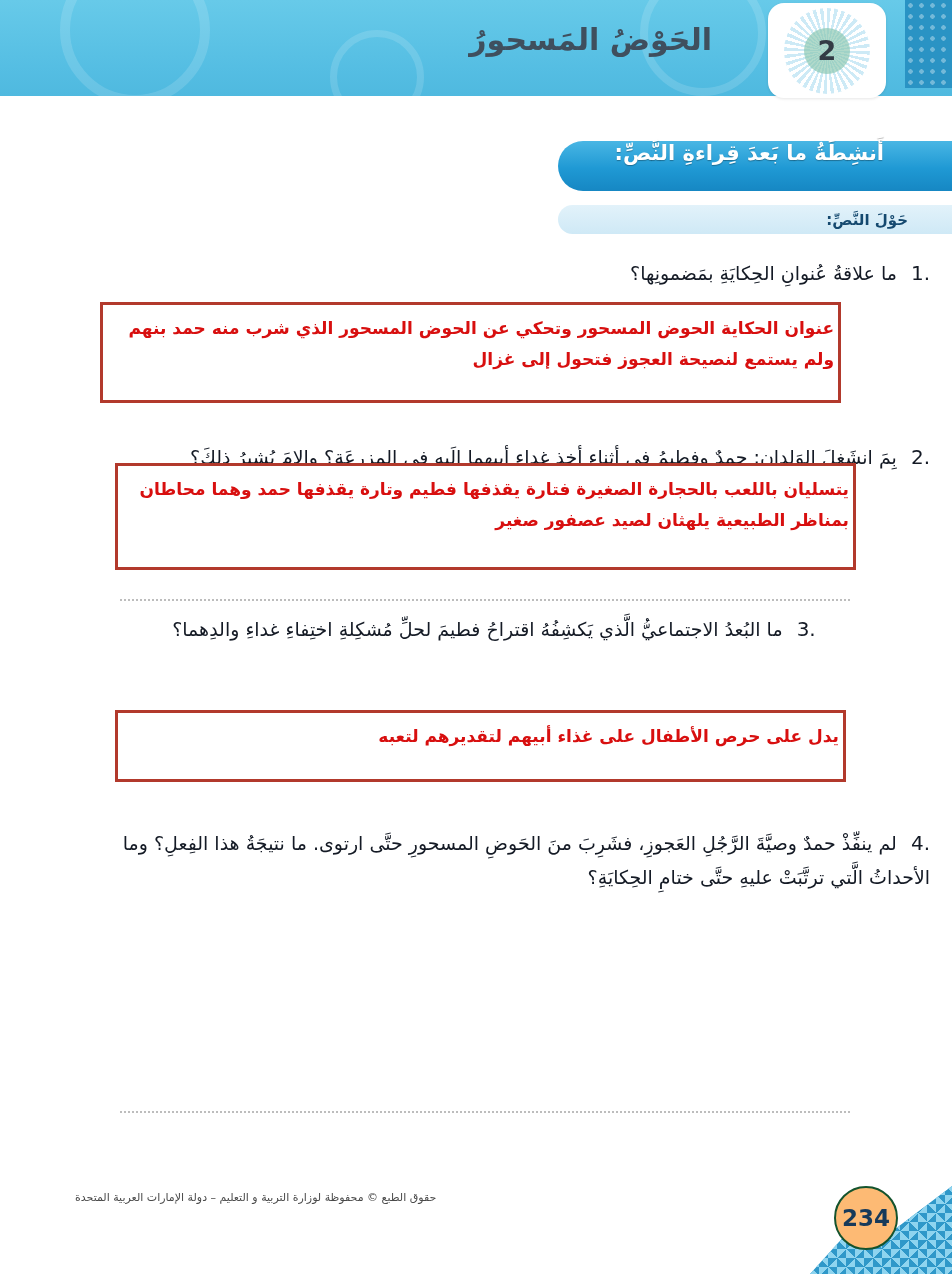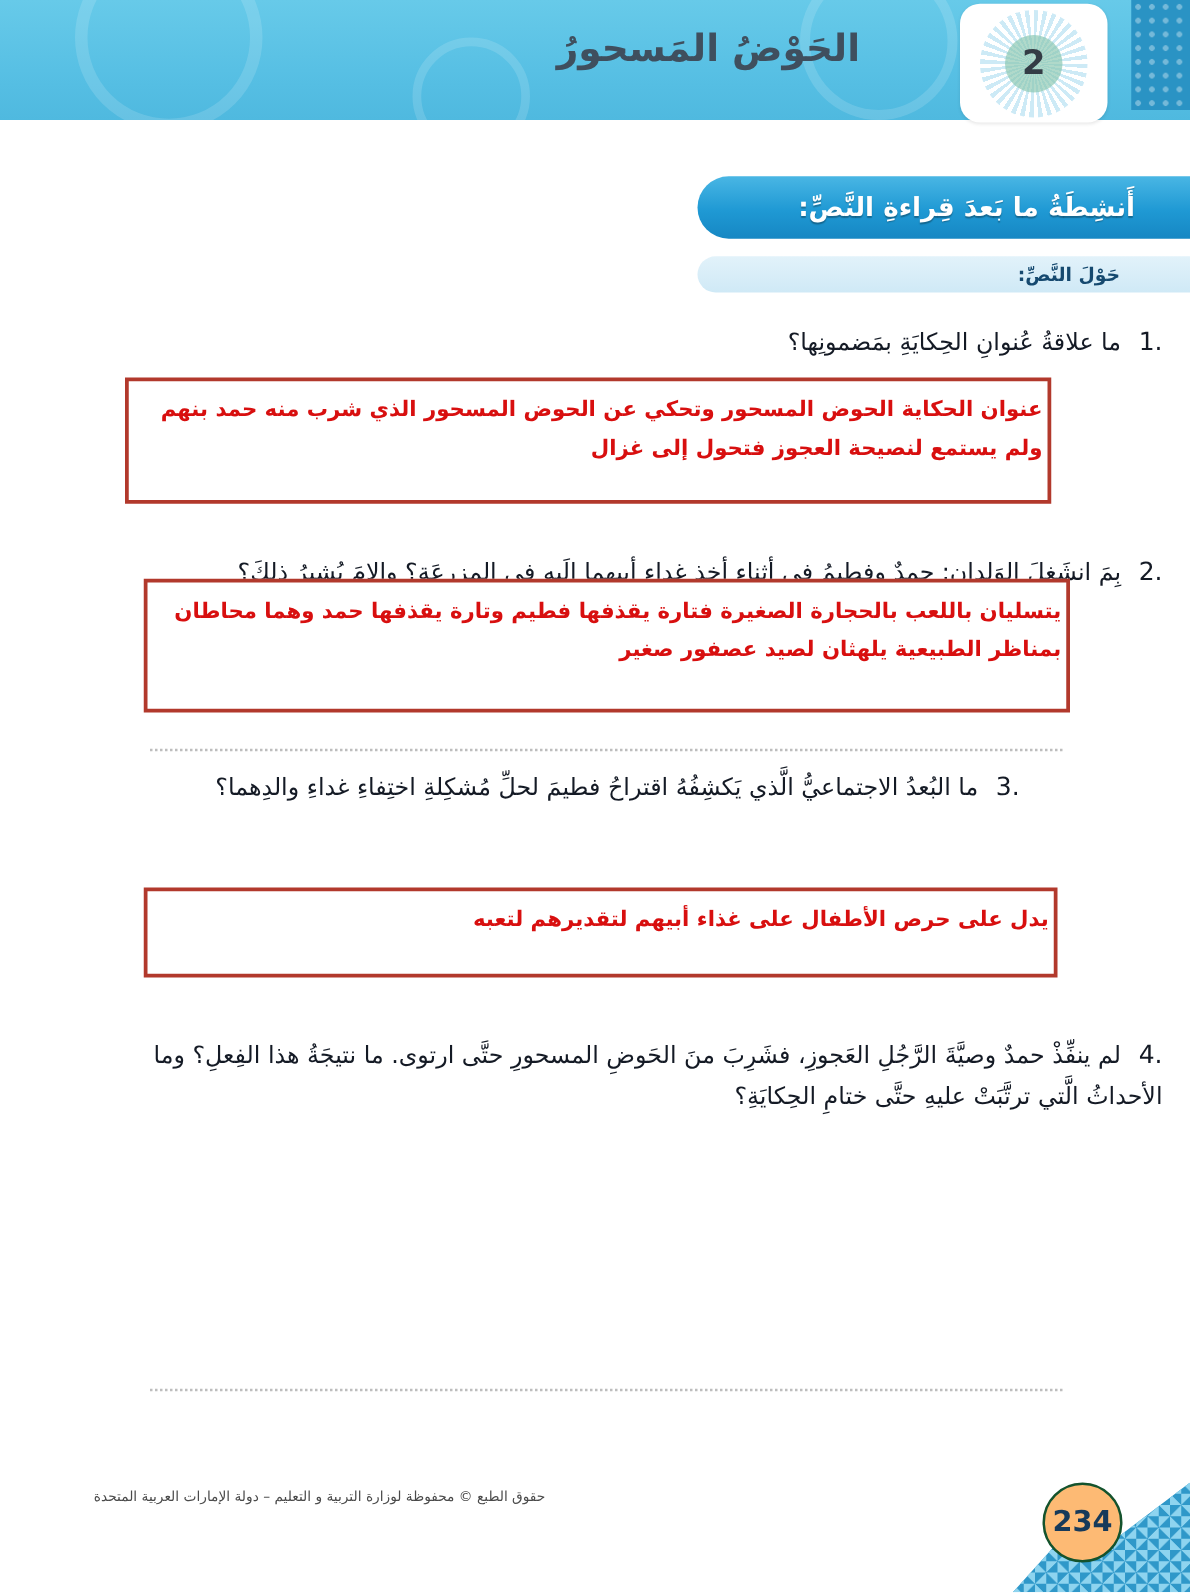--- a/index.html
+++ b/index.html
@@ -26,21 +26,21 @@
   .hb-ring.r2 { width: 80px;  height: 80px;  left: 330px; top: 30px; border-width: 7px; }
   .hb-ring.r3 { width: 110px; height: 110px; left: 640px; top: -30px; border-width: 8px; }
   .top-right-pattern {
     position: absolute; top: 0; right: 0;
     width: 47px; height: 88px;
     background-color: #2a93c4;
     background-image: radial-gradient(rgba(255,255,255,0.35) 2px, transparent 2.5px);
     background-size: 11px 11px;
   }
   .header-title {
-    position: absolute; top: 22px; right: 264px;
+    position: absolute; top: 22px; right: 240px;
     direction: rtl;
     font-size: 30px; font-weight: bold;
     color: #3f4f5e;
     letter-spacing: 1px;
     white-space: nowrap;
   }
 
   
   .lesson-badge {
     position: absolute; top: 3px; right: 66px;
@@ -65,34 +65,34 @@
   }
 
   
   .activities-banner {
     position: absolute; top: 141px; right: 0;
     width: 394px; height: 50px;
     box-sizing: border-box;
     border-radius: 26px 0 0 26px;
     background: linear-gradient(180deg, #49b6e4 0%, #1f99d4 55%, #1687c3 100%);
     direction: rtl;
-    display: flex; align-items: center;
-    padding-right: 44px;
+    display: flex; 
+    padding-right: 68px;
     color: #ffffff; font-weight: bold; font-size: 21px;
     text-shadow: 0 1px 1px rgba(0,0,0,0.30);
   }
   .about-bar {
     position: absolute; top: 205px; right: 0;
     width: 394px; height: 29px;
     box-sizing: border-box;
     border-radius: 15px 0 0 15px;
     background: linear-gradient(180deg, #e2f2fa, #cfe9f6);
     direction: rtl;
     display: flex; align-items: center;
-    padding-right: 56px;
+    padding-right: 44px;
     color: #15496f; font-weight: bold; font-size: 15px;
   }
 
   
   .question {
     position: absolute; right: 22px; left: 58px;
     direction: rtl; text-align: right;
     color: #141a25; font-weight: normal;
     font-size: 19px; line-height: 1.75;
   }

